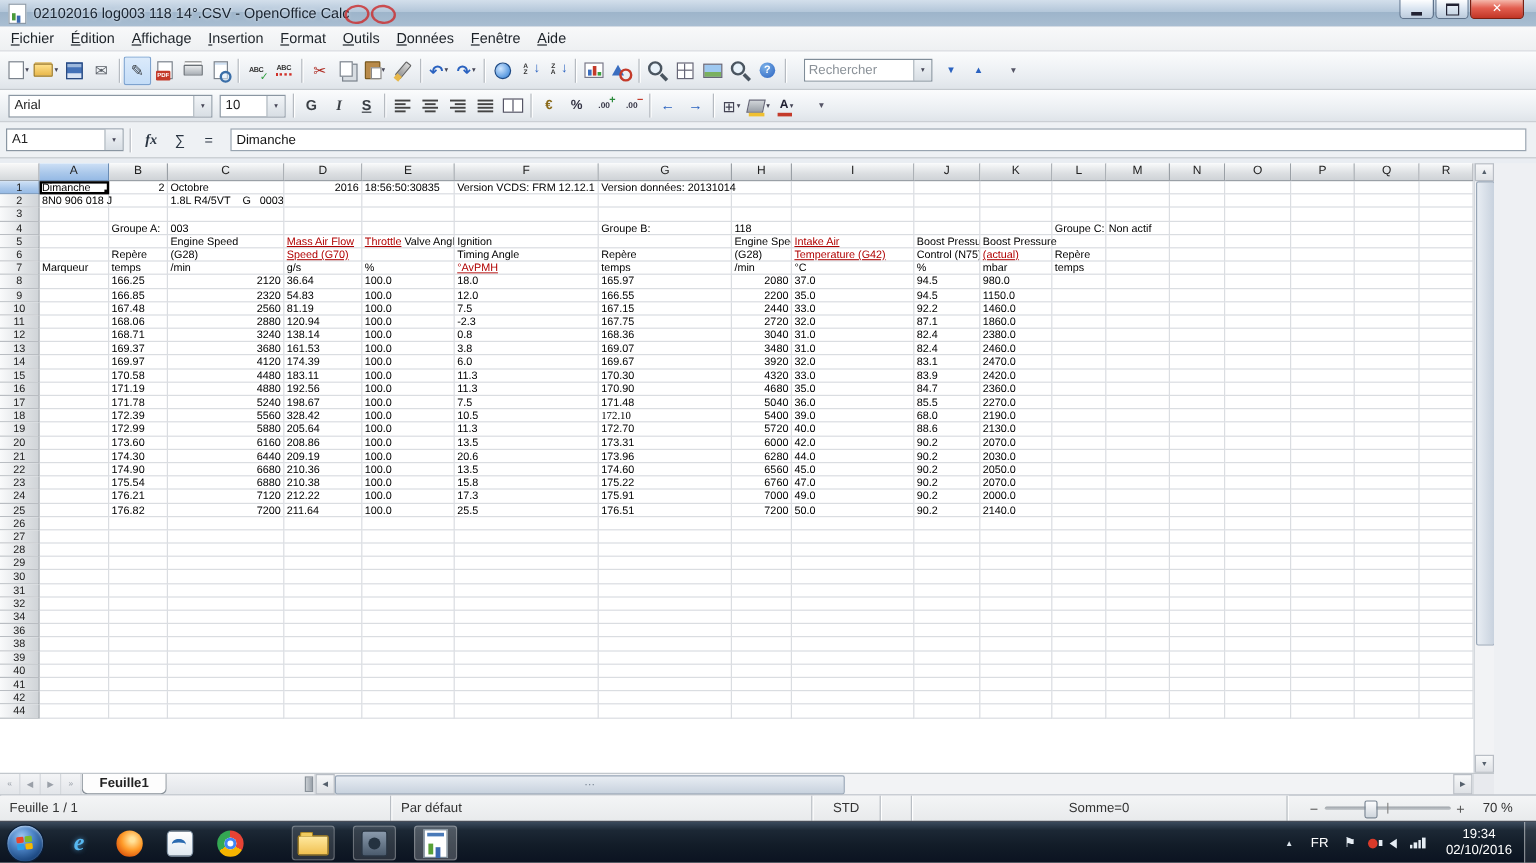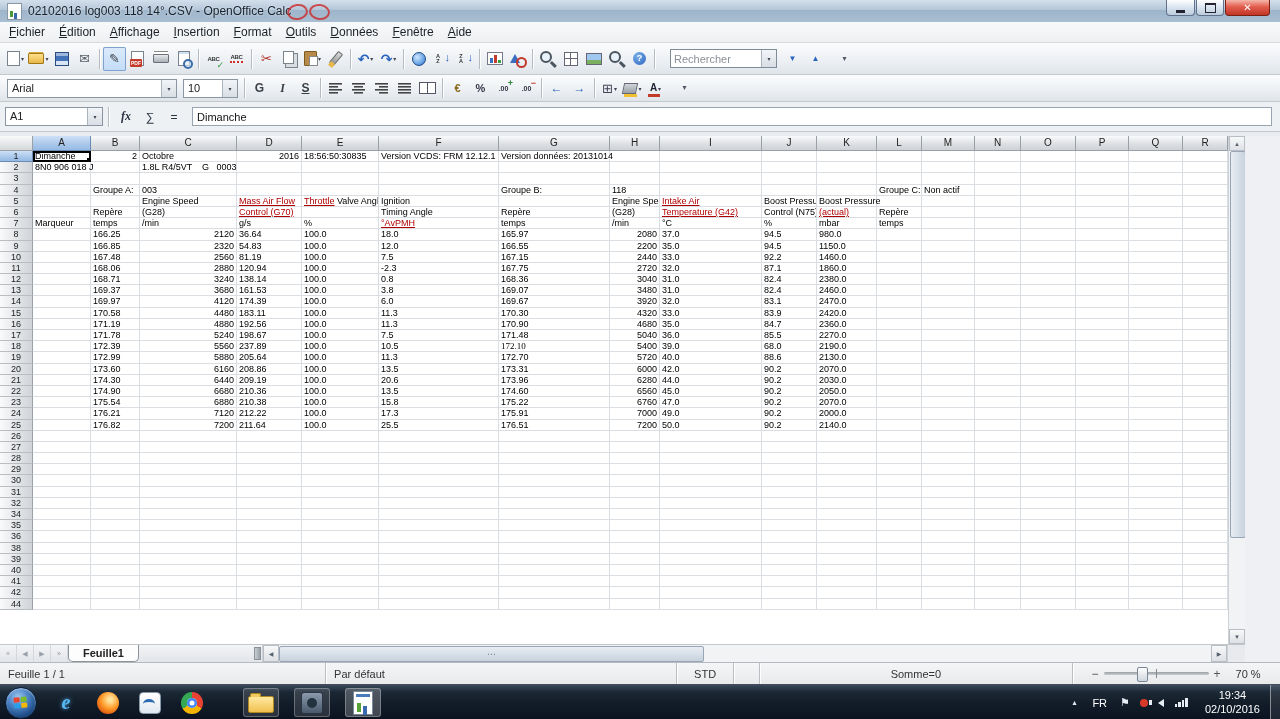--- a/index.html
+++ b/index.html
@@ -616,21 +616,21 @@
           <div class="cell" style="width: 55px;"></div>
           <div class="cell" style="width: 53px;"></div>
           <div class="cell" style="width: 54px;"></div>
           <div class="cell" style="width: 45px;"></div>
         </div>
         <div class="grow">
           <div class="rowhdr">6</div>
           <div class="cell" style="width: 58px;"></div>
           <div class="cell" style="width: 49px;">Repère</div>
           <div class="cell" style="width: 97px;">(G28)</div>
-          <div class="cell ru" style="width: 65px;">Control (G70)</div>
+          <div class="cell ru" style="width: 65px;">Speed (G70)</div>
           <div class="cell" style="width: 77px;"></div>
           <div class="cell" style="width: 120px;">Timing Angle</div>
           <div class="cell" style="width: 111px;">Repère</div>
           <div class="cell" style="width: 50px;">(G28)</div>
           <div class="cell ru" style="width: 102px;">Temperature (G42)</div>
           <div class="cell" style="width: 55px;">Control (N75)</div>
           <div class="cell ru" style="width: 60px;">(actual)</div>
           <div class="cell" style="width: 45px;">Repère</div>
           <div class="cell" style="width: 53px;"></div>
           <div class="cell" style="width: 46px;"></div>
@@ -868,21 +868,21 @@
           <div class="cell" style="width: 55px;"></div>
           <div class="cell" style="width: 53px;"></div>
           <div class="cell" style="width: 54px;"></div>
           <div class="cell" style="width: 45px;"></div>
         </div>
         <div class="grow">
           <div class="rowhdr">18</div>
           <div class="cell" style="width: 58px;"></div>
           <div class="cell" style="width: 49px;">172.39</div>
           <div class="cell ar" style="width: 97px;">5560</div>
-          <div class="cell" style="width: 65px;">237.89</div>
+          <div class="cell" style="width: 65px;">328.42</div>
           <div class="cell" style="width: 77px;">100.0</div>
           <div class="cell" style="width: 120px;">10.5</div>
           <div class="cell" style="width: 111px; font-family: Liberation Serif, serif;">172.10</div>
           <div class="cell ar" style="width: 50px;">5400</div>
           <div class="cell" style="width: 102px;">39.0</div>
           <div class="cell" style="width: 55px;">68.0</div>
           <div class="cell" style="width: 60px;">2190.0</div>
           <div class="cell" style="width: 45px;"></div>
           <div class="cell" style="width: 53px;"></div>
           <div class="cell" style="width: 46px;"></div>
@@ -1180,41 +1180,20 @@
           <div class="cell" style="width: 45px;"></div>
           <div class="cell" style="width: 53px;"></div>
           <div class="cell" style="width: 46px;"></div>
           <div class="cell" style="width: 55px;"></div>
           <div class="cell" style="width: 53px;"></div>
           <div class="cell" style="width: 54px;"></div>
           <div class="cell" style="width: 45px;"></div>
         </div>
         <div class="grow">
           <div class="rowhdr">34</div>
-          <div class="cell" style="width: 58px;"></div>
-          <div class="cell" style="width: 49px;"></div>
-          <div class="cell" style="width: 97px;"></div>
-          <div class="cell" style="width: 65px;"></div>
-          <div class="cell" style="width: 77px;"></div>
-          <div class="cell" style="width: 120px;"></div>
-          <div class="cell" style="width: 111px;"></div>
-          <div class="cell" style="width: 50px;"></div>
-          <div class="cell" style="width: 102px;"></div>
-          <div class="cell" style="width: 55px;"></div>
-          <div class="cell" style="width: 60px;"></div>
-          <div class="cell" style="width: 45px;"></div>
-          <div class="cell" style="width: 53px;"></div>
-          <div class="cell" style="width: 46px;"></div>
-          <div class="cell" style="width: 55px;"></div>
-          <div class="cell" style="width: 53px;"></div>
-          <div class="cell" style="width: 54px;"></div>
-          <div class="cell" style="width: 45px;"></div>
-        </div>
-        <div class="grow">
-          <div class="rowhdr">35</div>
           <div class="cell" style="width: 58px;"></div>
           <div class="cell" style="width: 49px;"></div>
           <div class="cell" style="width: 97px;"></div>
           <div class="cell" style="width: 65px;"></div>
           <div class="cell" style="width: 77px;"></div>
           <div class="cell" style="width: 120px;"></div>
           <div class="cell" style="width: 111px;"></div>
           <div class="cell" style="width: 50px;"></div>
           <div class="cell" style="width: 102px;"></div>
           <div class="cell" style="width: 55px;"></div>

